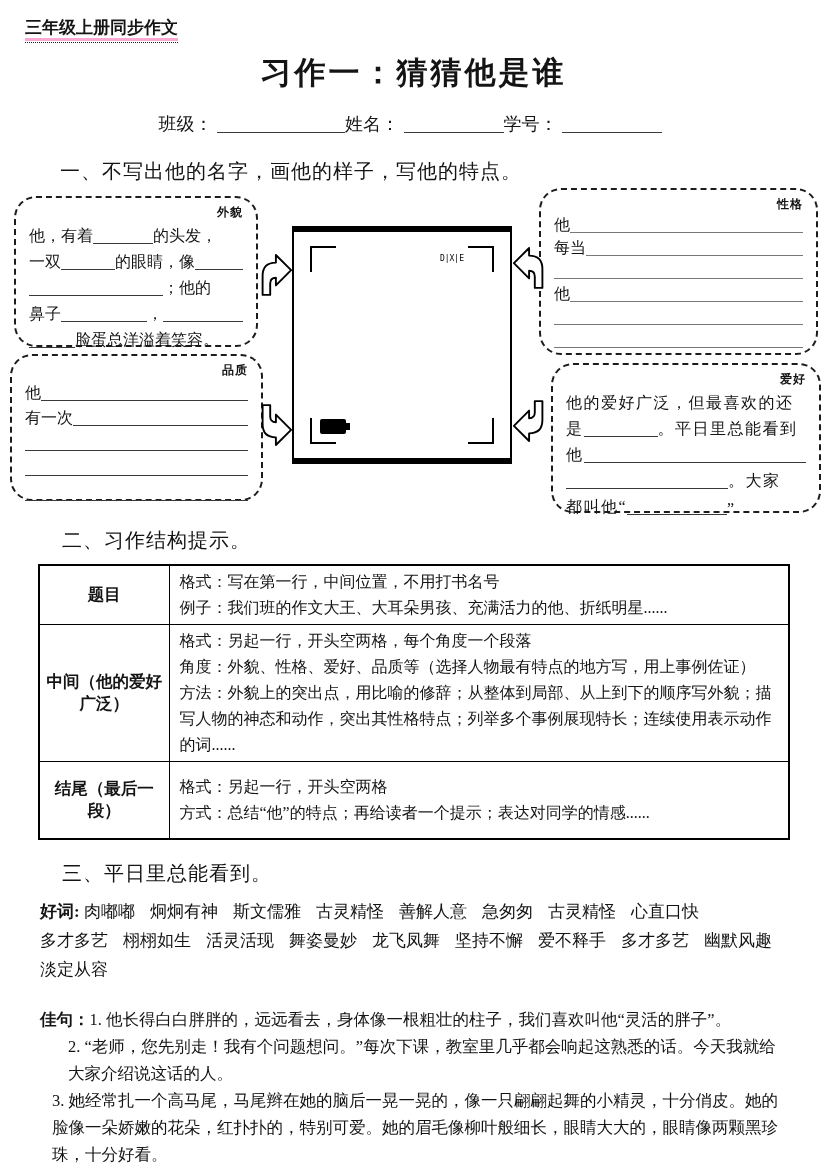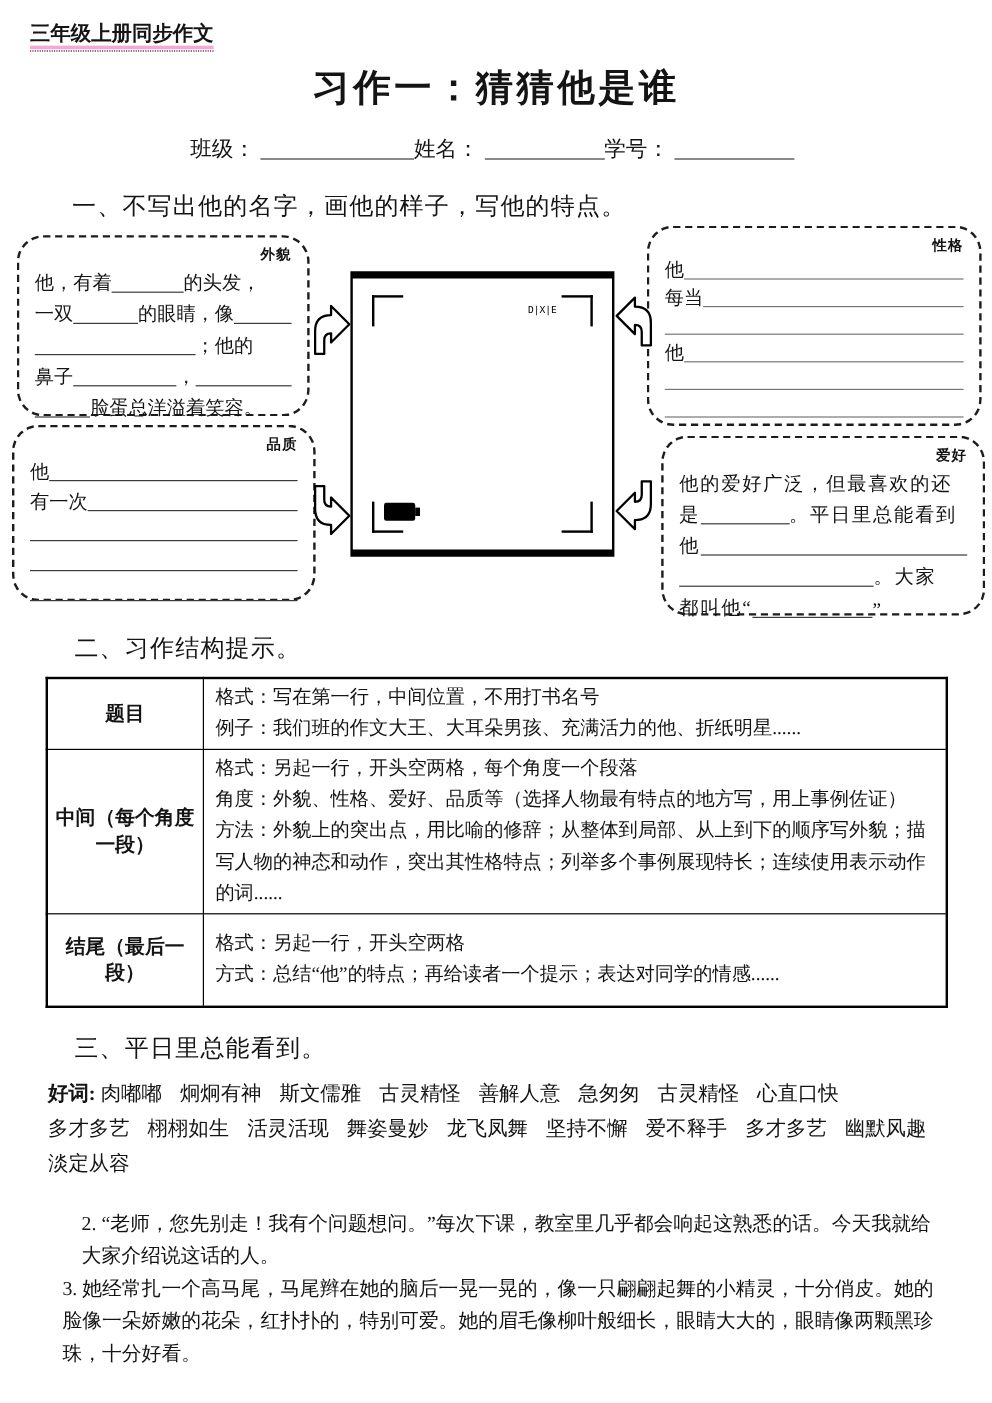--- a/index.html
+++ b/index.html
@@ -262,21 +262,21 @@
   <table class="structure-table" id="structure-table">
     <tbody>
         <tr>
           <td class="lbl">题目</td>
           <td class="cnt">
             <div>格式：写在第一行，中间位置，不用打书名号</div>
             <div>例子：我们班的作文大王、大耳朵男孩、充满活力的他、折纸明星......</div>
           </td>
         </tr>
         <tr>
-          <td class="lbl">中间（每个角度一段）</td>
+          <td class="lbl">中间（他的爱好广泛）</td>
           <td class="cnt">
             <div>格式：另起一行，开头空两格，每个角度一个段落</div>
             <div>角度：外貌、性格、爱好、品质等（选择人物最有特点的地方写，用上事例佐证）</div>
             <div>方法：外貌上的突出点，用比喻的修辞；从整体到局部、从上到下的顺序写外貌；描写人物的神态和动作，突出其性格特点；列举多个事例展现特长；连续使用表示动作的词......</div>
           </td>
         </tr>
         <tr>
           <td class="lbl">结尾（最后一段）</td>
           <td class="cnt">
             <div>格式：另起一行，开头空两格</div>
@@ -285,19 +285,23 @@
         </tr>
       </tbody>
   </table>
 
   <div class="sec-heading sec3-heading">三、平日里总能看到。</div>
   <div class="words-block">
     <span class="words-label">好词:</span>
     <span><span class="word">肉嘟嘟</span><span class="word">炯炯有神</span><span class="word">斯文儒雅</span><span class="word">古灵精怪</span><span class="word">善解人意</span><span class="word">急匆匆</span><span class="word">古灵精怪</span><span class="word">心直口快</span><span class="word">多才多艺</span><span class="word">栩栩如生</span><span class="word">活灵活现</span><span class="word">舞姿曼妙</span><span class="word">龙飞凤舞</span><span class="word">坚持不懈</span><span class="word">爱不释手</span><span class="word">多才多艺</span><span class="word">幽默风趣</span><span class="word">淡定从容</span></span>
   </div>
   <div class="sent-block">
+    <div class="sent-first">
+      <span class="sent-label">佳句：</span>
+      <span>1. 他长得白白胖胖的，远远看去，身体像一根粗壮的柱子，我们喜欢叫他“灵活的胖子”。</span>
+    </div>
     <div>
         <div class="sent sent-2">2. “老师，您先别走！我有个问题想问。”每次下课，教室里几乎都会响起这熟悉的话。今天我就给大家介绍说这话的人。</div>
         <div class="sent sent-3">3. 她经常扎一个高马尾，马尾辫在她的脑后一晃一晃的，像一只翩翩起舞的小精灵，十分俏皮。她的脸像一朵娇嫩的花朵，红扑扑的，特别可爱。她的眉毛像柳叶般细长，眼睛大大的，眼睛像两颗黑珍珠，十分好看。</div>
       </div>
   </div>
 
 </div>
 
 </body></html>

